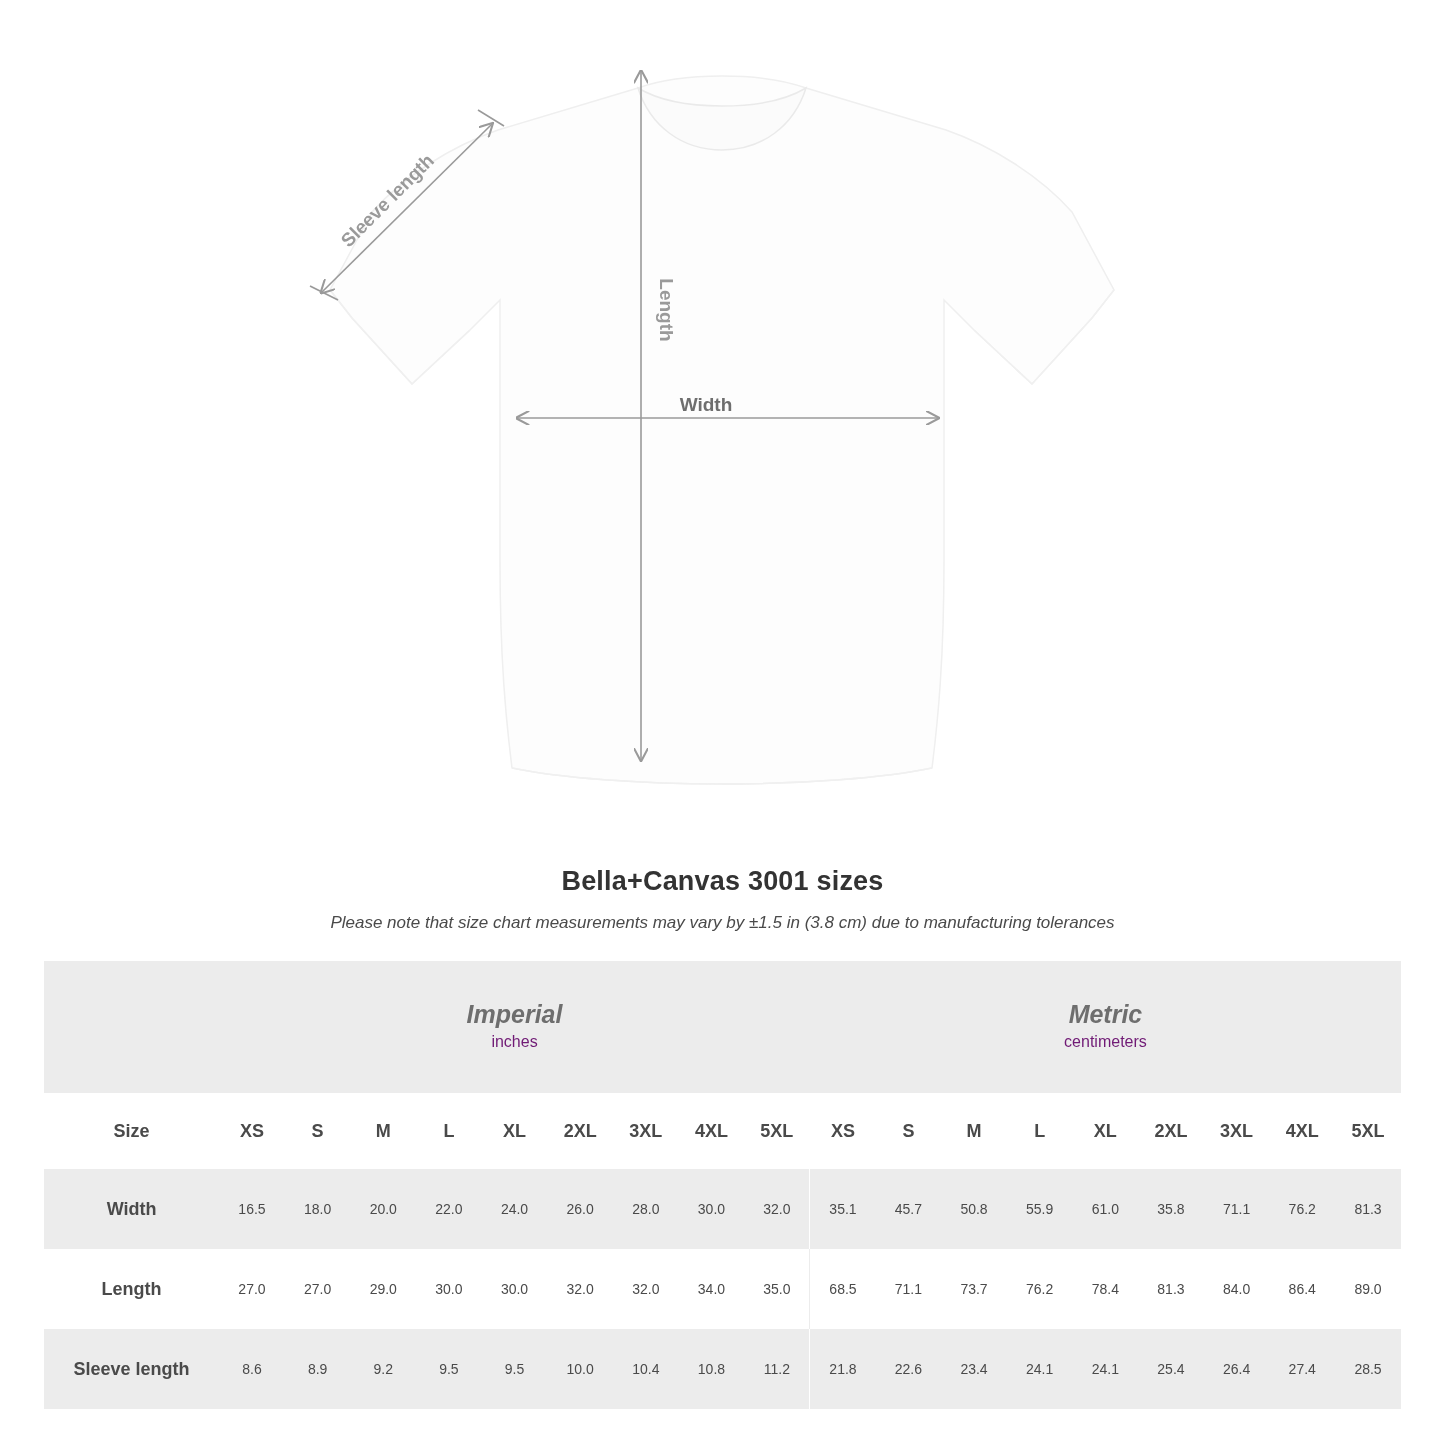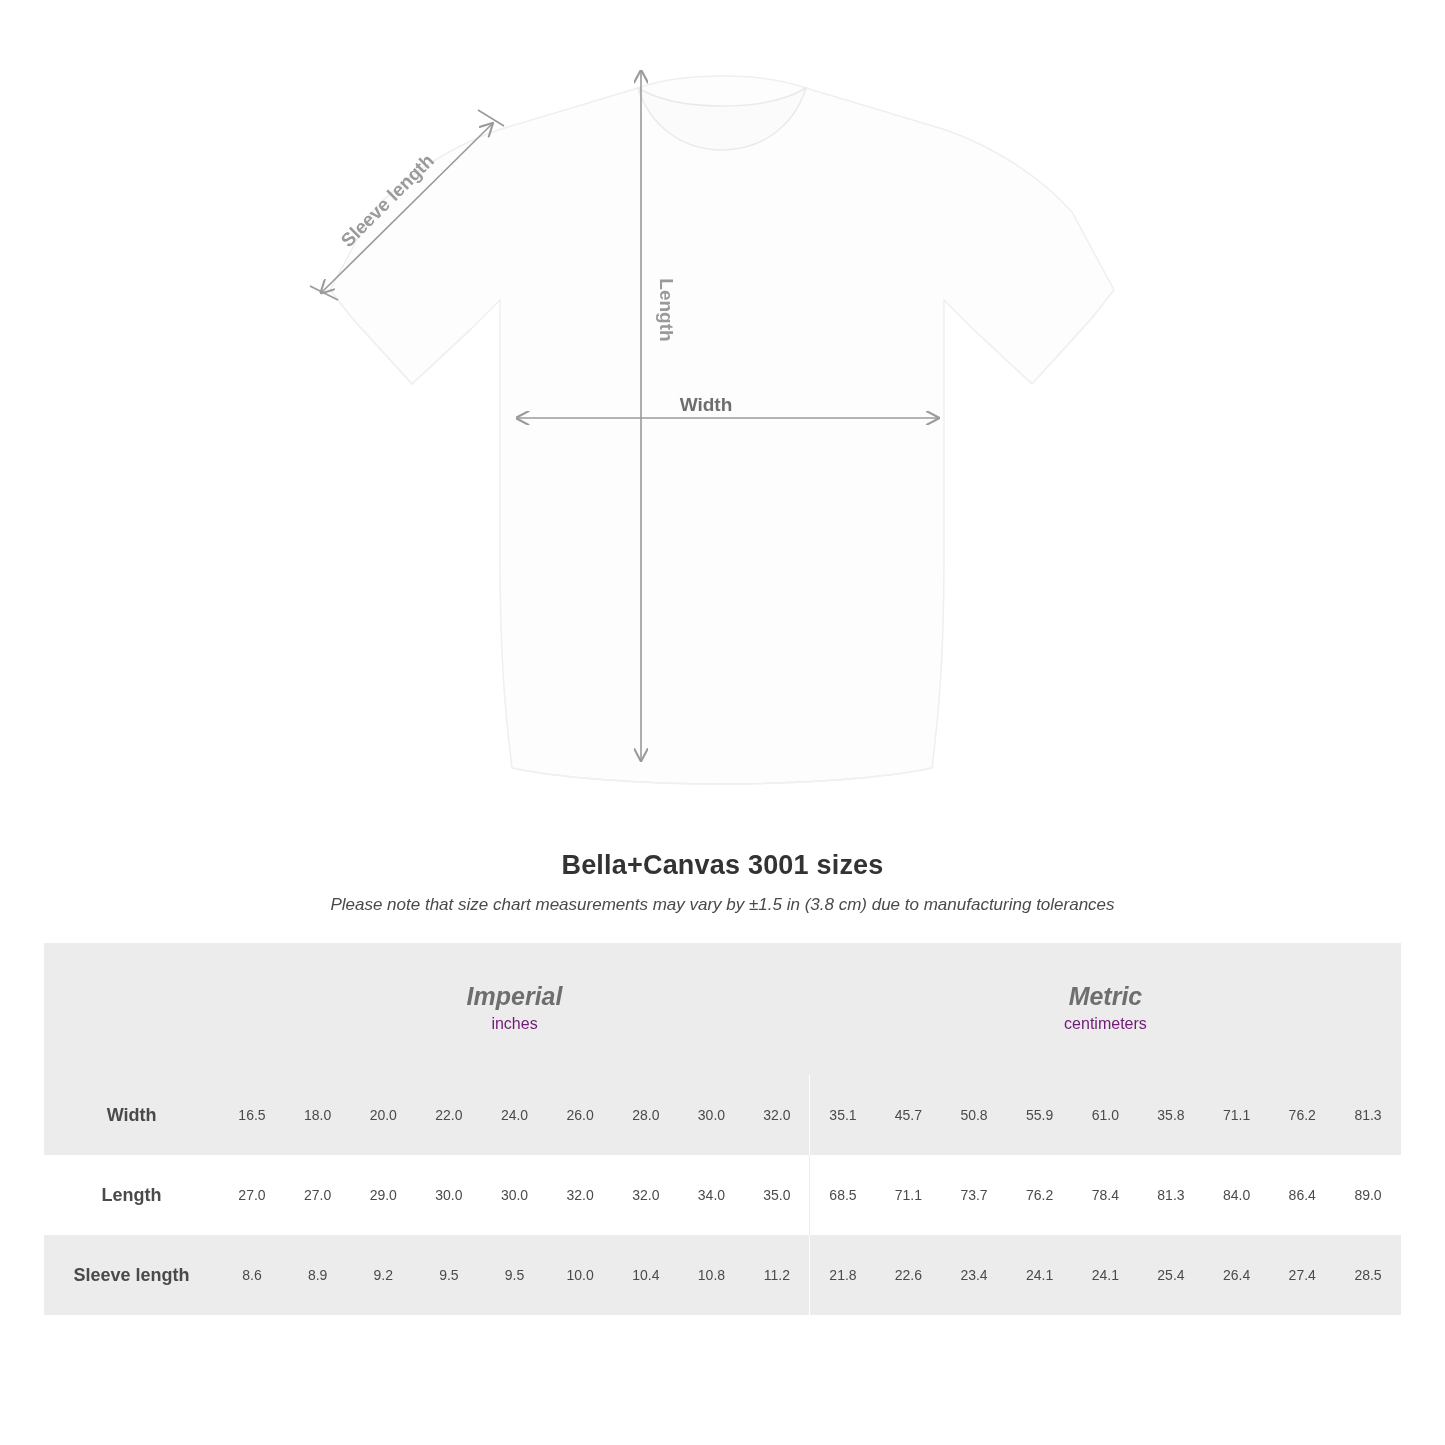--- a/index.html
+++ b/index.html
@@ -29,21 +29,21 @@
   .illustration svg {
     display: block;
   }
 
   
   .chart-title {
     text-align: center;
     font-size: 27px;
     font-weight: bold;
     color: #333333;
-    margin: 0;
+    margin: 16px;
     padding-top: 20px;
     letter-spacing: 0.2px;
   }
   .chart-note {
     text-align: center;
     font-size: 17px;
     font-style: italic;
     color: #4a4a4a;
     margin: 14px 0 0 0;
   }
@@ -216,20 +216,41 @@
           <td></td>
           <td class="unit-cell-imperial" colspan="9">
             <div class="unit-name">Imperial</div>
             <div class="unit-sub">inches</div>
           </td>
           <td class="unit-cell-metric" colspan="9">
             <div class="unit-name">Metric</div>
             <div class="unit-sub">centimeters</div>
           </td>
         </tr>
+        <tr class="hdr-row" id="size-header-row">
+          <td class="row-label">Size</td>
+        <td>XS</td>
+            <td>S</td>
+            <td>M</td>
+            <td>L</td>
+            <td>XL</td>
+            <td>2XL</td>
+            <td>3XL</td>
+            <td>4XL</td>
+            <td>5XL</td>
+            <td class="col-sep">XS</td>
+            <td>S</td>
+            <td>M</td>
+            <td>L</td>
+            <td>XL</td>
+            <td>2XL</td>
+            <td>3XL</td>
+            <td>4XL</td>
+            <td>5XL</td>
+          </tr>
       </thead>
       <tbody id="table-body">
           <tr class="data-row shaded">
             <td class="row-label">Width</td>
             <td>16.5</td>
             <td>18.0</td>
             <td>20.0</td>
             <td>22.0</td>
             <td>24.0</td>
             <td>26.0</td>

